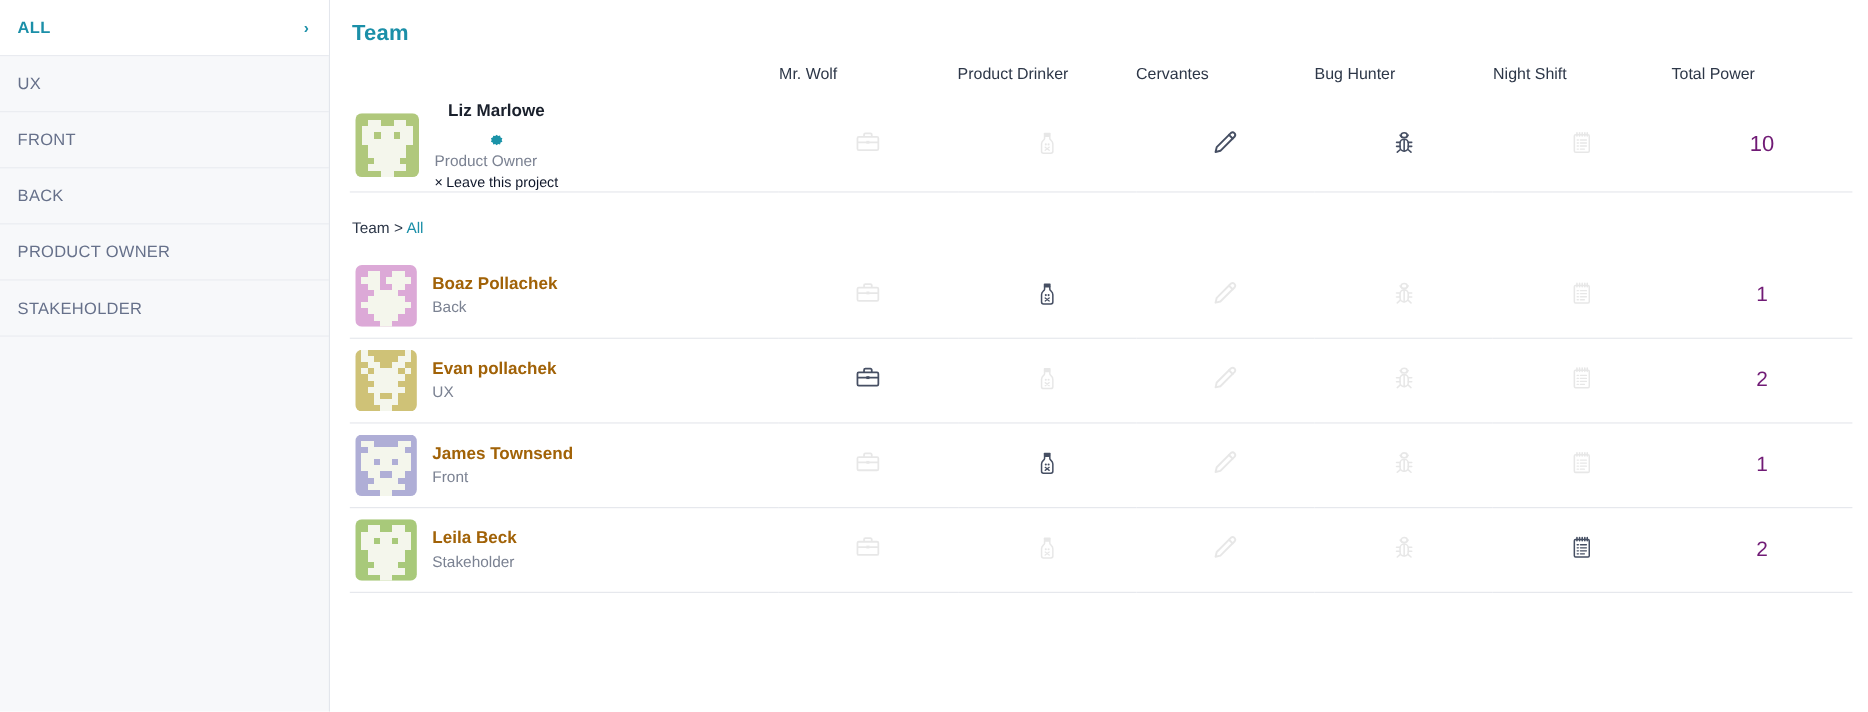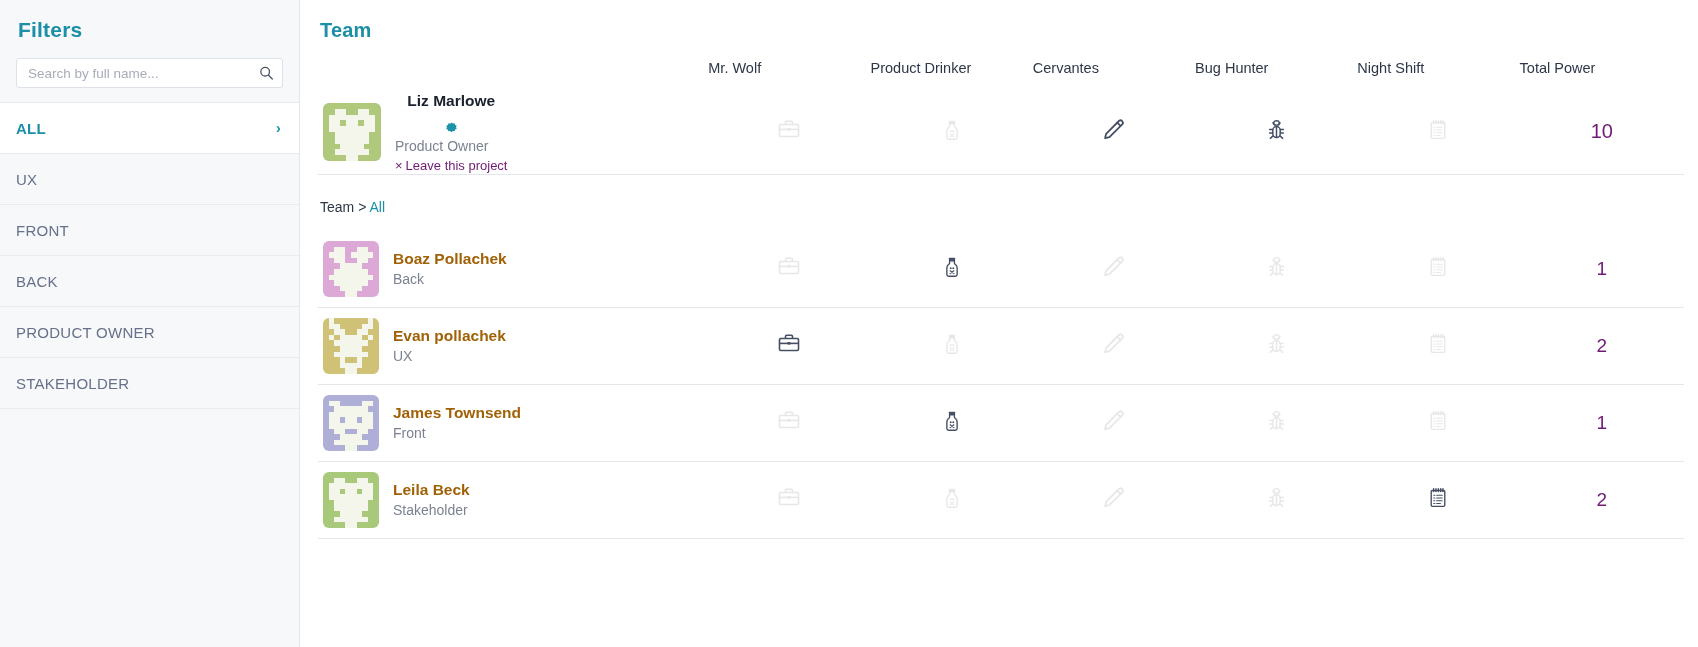--- a/index.html
+++ b/index.html
@@ -158,21 +158,21 @@
   .pname.self { color: #1a202c; flex-direction: column; }
   .badge-star { width: 13px; height: 13px; display: inline-block; line-height: 0; }
   .prole {
     font-size: 14px;
     color: #7b8292;
     line-height: 1.45;
     margin-top: 1px;
   }
   .leave {
     font-size: 13px;
-    color: #701a75;
+    color: #0f172a;
     margin-top: 1px;
     cursor: pointer;
     white-space: nowrap;
   }
   .leave .x { font-size: 13px; margin-right: 3px; }
 
   td.badge-cell { text-align: center; }
   .badge-ico {
     display: inline-block;
     width: 26px; height: 30px;
@@ -198,32 +198,20 @@
   }
   .breadcrumb .crumb-link { color: #1b8fa8; cursor: pointer; }
   .breadcrumb .sep { color: #2d3748; }
 </style>
 </head>
 <body>
 
 <div class="app">
 
   <aside class="sidebar">
-    <div class="sidebar-head">
-      <div class="filters-title">Filters</div>
-      <div class="search-wrap">
-        <input class="search-input" type="text" placeholder="Search by full name..." style="">
-        <span class="search-icon">
-          <svg viewBox="0 0 16 16" width="15" height="15" fill="none" stroke="#4a5568" stroke-width="1.4">
-            <circle cx="6.6" cy="6.6" r="4.6"></circle>
-            <line x1="10.2" y1="10.4" x2="14.2" y2="14.4" stroke-linecap="round"></line>
-          </svg>
-        </span>
-      </div>
-    </div>
     <ul class="filter-list" id="filter-list">
         <li class="filter-item active">
           <span>ALL</span>
           <span class="chev">›</span>
         </li>
         <li class="filter-item">
           <span>UX</span>
         </li>
         <li class="filter-item">
           <span>FRONT</span>

